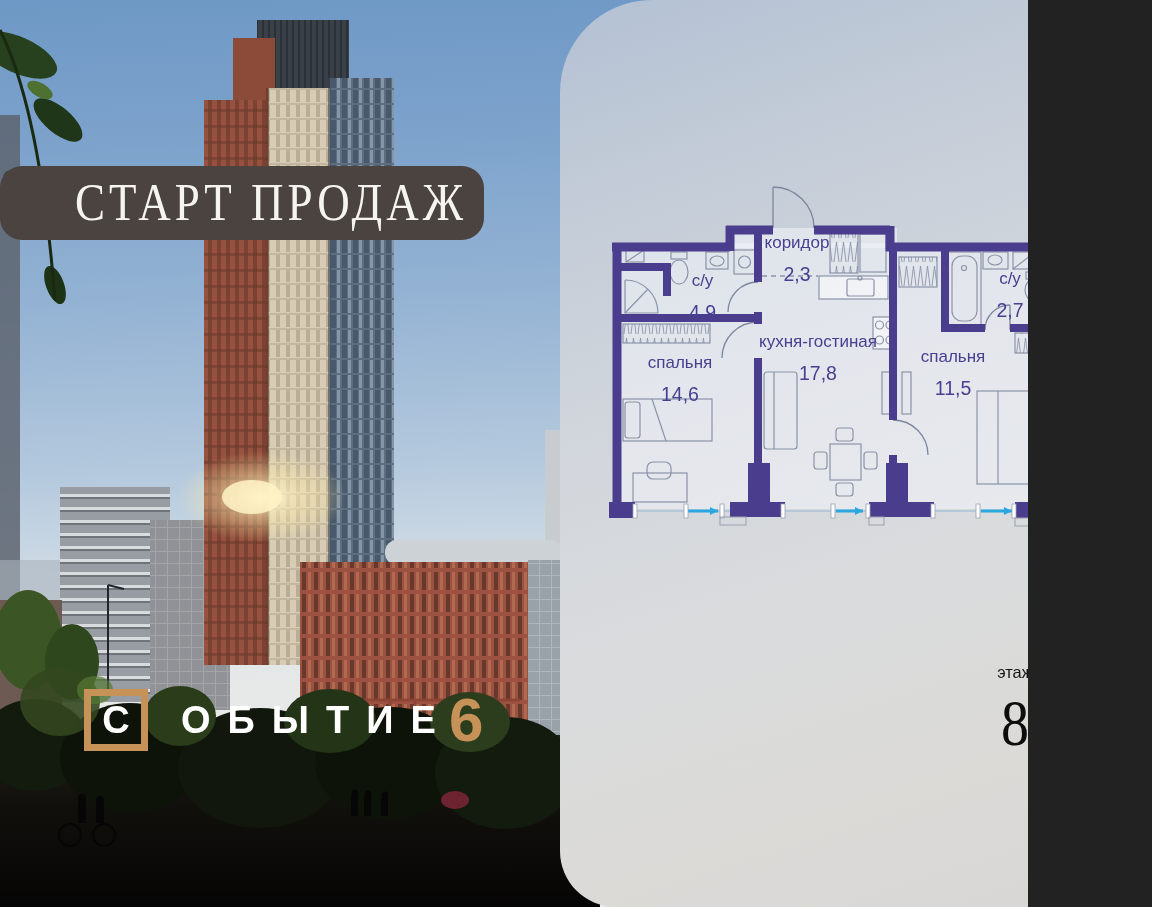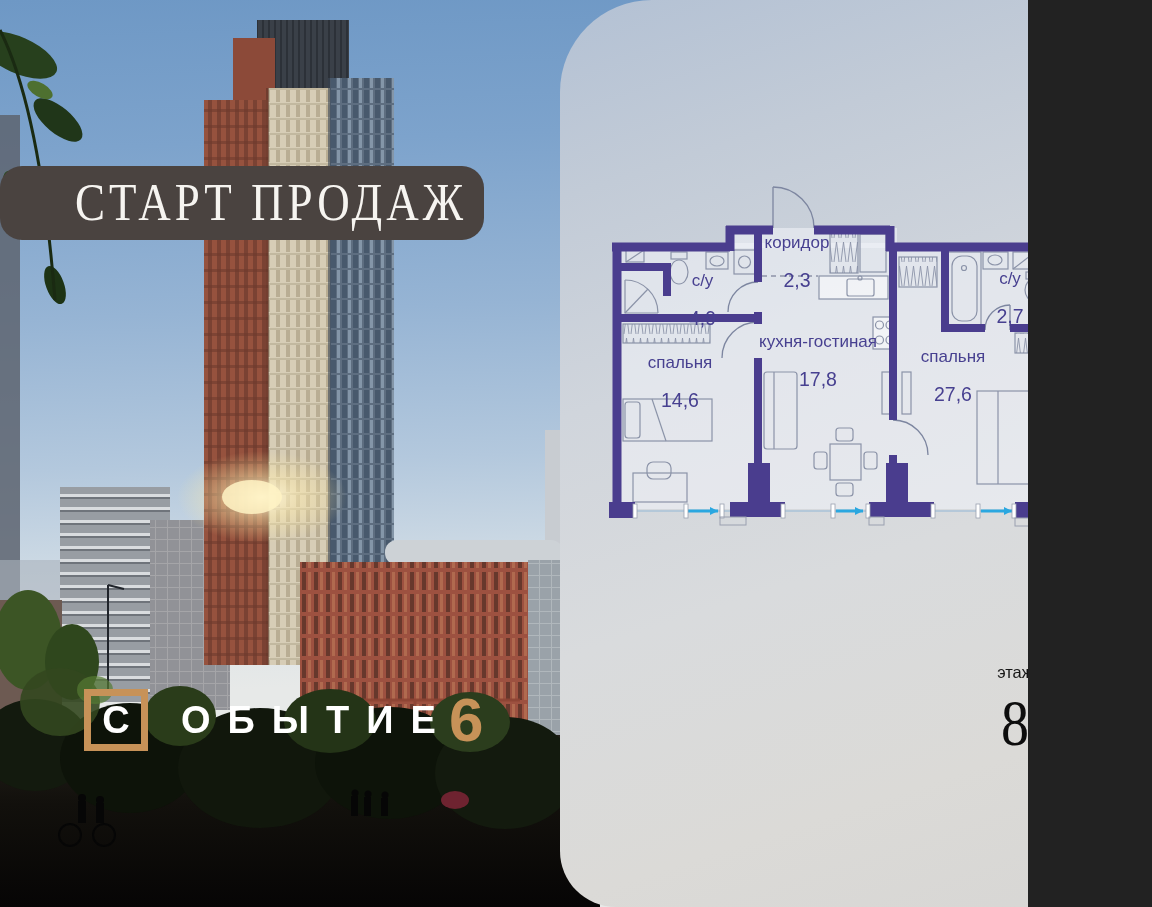--- a/index.html
+++ b/index.html
@@ -28,21 +28,21 @@
   .logo-num{color:#c79258;font-size:62px;font-weight:800;line-height:1;
     margin-left:-4px;}
   
   .card{position:absolute;left:560px;top:0;width:592px;height:907px;
     border-radius:92px 0 0 56px;
     background:linear-gradient(162deg,#b3c1d4 0%,#c2cbd7 18%,#d0d5dc 38%,
       #d9dbdd 60%,#dbdad7 82%,#d7d6d4 100%);}
   .plan{position:absolute;left:0;top:0;}
   .room-label{position:absolute;text-align:center;color:#474090;line-height:1.08;}
   .room-name{font-size:17px;}
-  .room-area{font-size:19.5px;margin-top:18px;}
+  .room-area{font-size:19.5px;margin-top:12px;}
   
   .stat{position:absolute;width:180px;text-align:center;}
   .stat-label{font-size:16.5px;color:#161616;}
   .stat-label .sup2{font-size:11px;vertical-align:super;}
   .stat-value{font-family:"Liberation Serif",serif;font-size:56px;color:#0d0d0d;
     line-height:1;margin-top:8px;transform:scaleY(1.18);transform-origin:50% 0;}
 </style>
 </head>
 <body>
 
@@ -355,21 +355,21 @@
     <div class="room-label" style="left:60px;top:354px;width:120px">
       <div class="room-name">спальня</div>
       <div class="room-area">14,6</div>
     </div>
     <div class="room-label" style="left:402px;top:270px;width:96px">
       <div class="room-name">с/у</div>
       <div class="room-area">2,7</div>
     </div>
     <div class="room-label" style="left:333px;top:348px;width:120px">
       <div class="room-name">спальня</div>
-      <div class="room-area">27,6</div>
+      <div class="room-area">11,5</div>
     </div>
 
     <div class="stat" style="left:365px;top:663px">
       <div class="stat-label">
         <span>этаж</span>
       </div>
       <div class="stat-value">8</div>
     </div>
   </div>
 </div>

